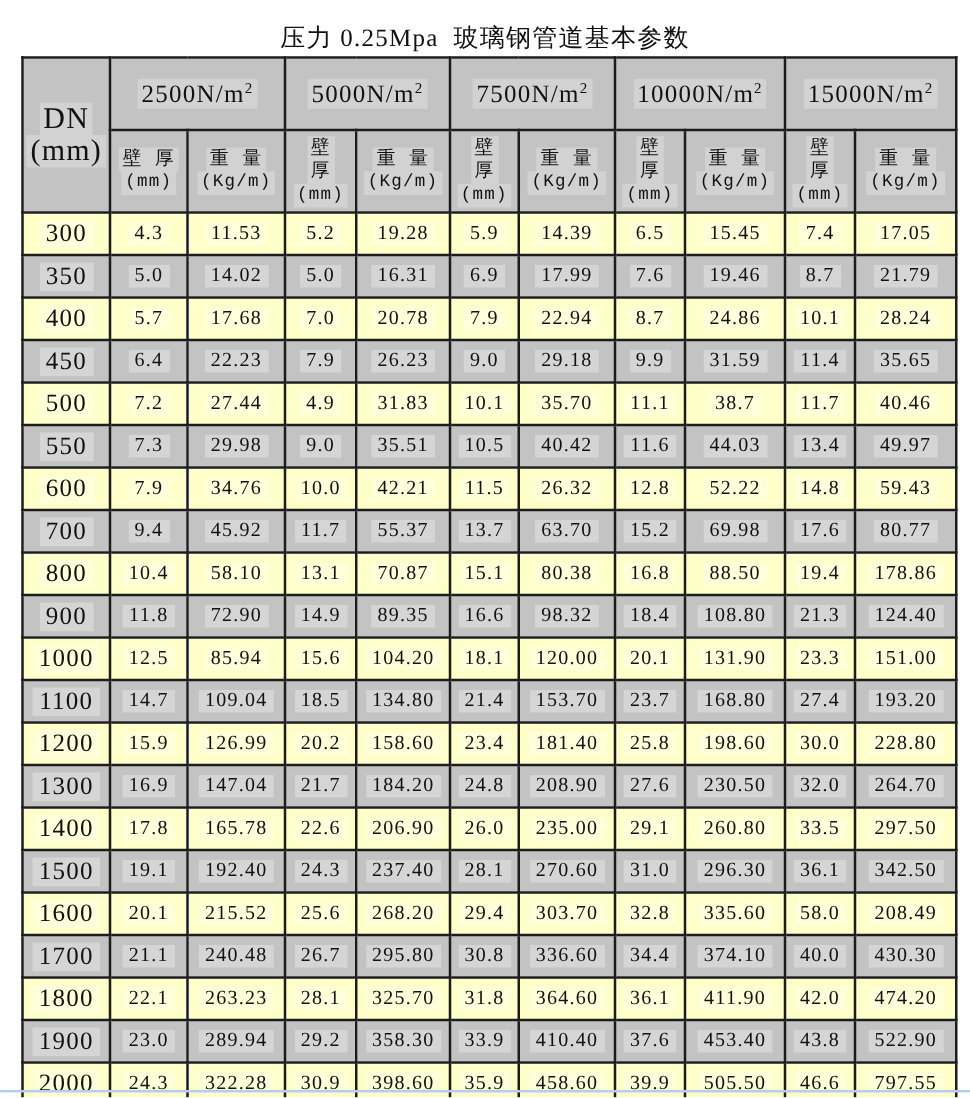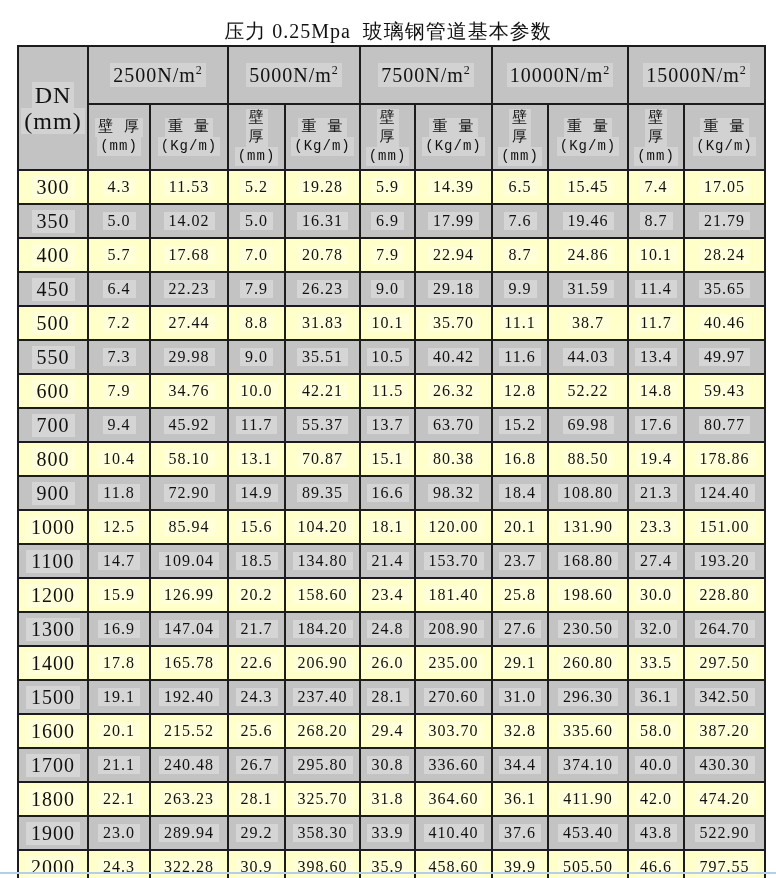--- a/index.html
+++ b/index.html
@@ -212,21 +212,21 @@
           <td class="val-cell"><span class="cellbox">29.18</span></td>
           <td class="val-cell"><span class="cellbox">9.9</span></td>
           <td class="val-cell"><span class="cellbox">31.59</span></td>
           <td class="val-cell"><span class="cellbox">11.4</span></td>
           <td class="val-cell"><span class="cellbox">35.65</span></td>
         </tr>
         <tr class="row-yellow">
           <td class="dn-cell"><span class="cellbox">500</span></td>
           <td class="val-cell"><span class="cellbox">7.2</span></td>
           <td class="val-cell"><span class="cellbox">27.44</span></td>
-          <td class="val-cell"><span class="cellbox">8.8</span></td>
+          <td class="val-cell"><span class="cellbox">4.9</span></td>
           <td class="val-cell"><span class="cellbox">31.83</span></td>
           <td class="val-cell"><span class="cellbox">10.1</span></td>
           <td class="val-cell"><span class="cellbox">35.70</span></td>
           <td class="val-cell"><span class="cellbox">11.1</span></td>
           <td class="val-cell"><span class="cellbox">38.7</span></td>
           <td class="val-cell"><span class="cellbox">11.7</span></td>
           <td class="val-cell"><span class="cellbox">40.46</span></td>
         </tr>
         <tr class="row-gray">
           <td class="dn-cell"><span class="cellbox">550</span></td>
@@ -375,21 +375,21 @@
           <td class="dn-cell"><span class="cellbox">1600</span></td>
           <td class="val-cell"><span class="cellbox">20.1</span></td>
           <td class="val-cell"><span class="cellbox">215.52</span></td>
           <td class="val-cell"><span class="cellbox">25.6</span></td>
           <td class="val-cell"><span class="cellbox">268.20</span></td>
           <td class="val-cell"><span class="cellbox">29.4</span></td>
           <td class="val-cell"><span class="cellbox">303.70</span></td>
           <td class="val-cell"><span class="cellbox">32.8</span></td>
           <td class="val-cell"><span class="cellbox">335.60</span></td>
           <td class="val-cell"><span class="cellbox">58.0</span></td>
-          <td class="val-cell"><span class="cellbox">387.20</span></td>
+          <td class="val-cell"><span class="cellbox">208.49</span></td>
         </tr>
         <tr class="row-gray">
           <td class="dn-cell"><span class="cellbox">1700</span></td>
           <td class="val-cell"><span class="cellbox">21.1</span></td>
           <td class="val-cell"><span class="cellbox">240.48</span></td>
           <td class="val-cell"><span class="cellbox">26.7</span></td>
           <td class="val-cell"><span class="cellbox">295.80</span></td>
           <td class="val-cell"><span class="cellbox">30.8</span></td>
           <td class="val-cell"><span class="cellbox">336.60</span></td>
           <td class="val-cell"><span class="cellbox">34.4</span></td>

